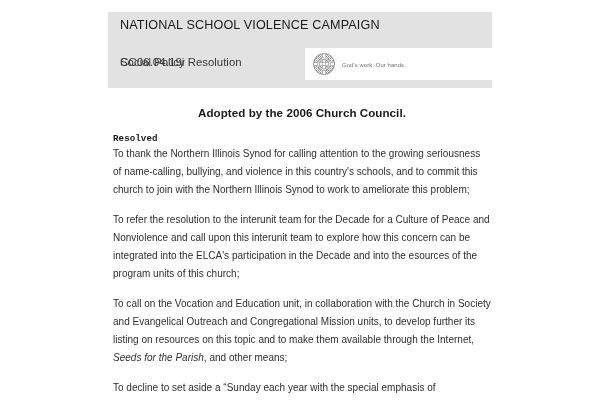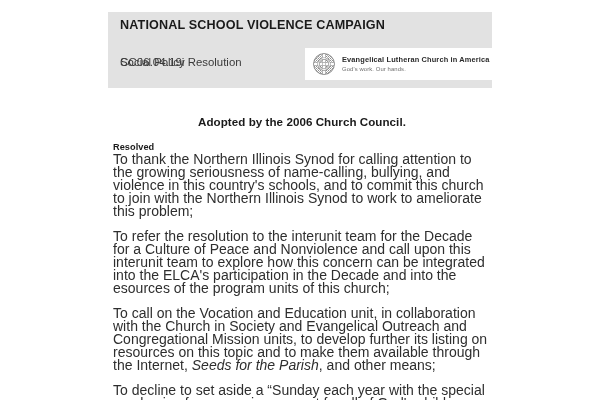--- a/index.html
+++ b/index.html
@@ -24,21 +24,21 @@
     width: 384px;
     height: 76px;
     background: #e2e2e2;
     box-sizing: border-box;
   }
   .header-title {
     position: absolute;
     left: 120px;
     top: 18px;
     font-size: 12.6px;
-    font-weight: bold;
+    font-weight: normal;
     letter-spacing: 0.15px;
     color: #1a1a1a;
     white-space: nowrap;
   }
   .header-subtitle {
     position: absolute;
     left: 120px;
     top: 38px;
     font-size: 11.4px;
     font-weight: normal;
@@ -103,33 +103,34 @@
     position: absolute;
     left: 113px;
     top: 98px;
     width: 378px;
   }
   .adopted-heading {
     text-align: center;
     font-size: 11.6px;
     font-weight: bold;
     color: #1a1a1a;
-    margin: 17px 0 14px 0;
+    margin: 8px 0 14px 0;
     letter-spacing: 0.05px;
   }
   .resolved-label {
     font-size: 9.2px;
     font-weight: bold;
     color: #1a1a1a;
     margin: 0 0 1px 0;
     letter-spacing: 0.05px;
+    font-family: Liberation Mono, monospace;
   }
   .para {
-    font-size: 14px;
-    line-height: 13px;
+    font-size: 10px;
+    line-height: 18px;
     color: #2e2e2e;
     margin: 0 0 12px 0;
     letter-spacing: 0.01px;
   }
   .para:last-child { margin-bottom: 5px; }
   .para em { font-style: italic; }
 </style>
 </head>
 <body>
 
@@ -160,21 +161,20 @@
         <rect x="19" y="0" width="6" height="44" fill="#ffffff" stroke="#8a8a8a" stroke-width="1"></rect>
         <rect x="0" y="19" width="44" height="6" fill="#ffffff" stroke="#8a8a8a" stroke-width="1"></rect>
         <circle cx="22" cy="22" r="11" fill="none" stroke="#8a8a8a" stroke-width="4.5"></circle>
         <circle cx="22" cy="22" r="11" fill="none" stroke="#ffffff" stroke-width="2"></circle>
         <circle cx="22" cy="22" r="3.4" fill="#ffffff" stroke="#8a8a8a" stroke-width="1"></circle>
       </g>
       <circle cx="22" cy="22" r="21" fill="none" stroke="#7d7d7d" stroke-width="1.4"></circle>
     </svg>
   </span>
   <span class="logo-text">
-    <span class="logo-name">Evangelical Lutheran Church in America</span>
     <span class="logo-tagline">God's work. Our hands.</span>
   </span>
 </div>
 
 <div class="doc-body">
 
   <div class="adopted-heading">Adopted by the 2006 Church Council.</div>
 
   <div class="resolved-label">Resolved</div>
 

